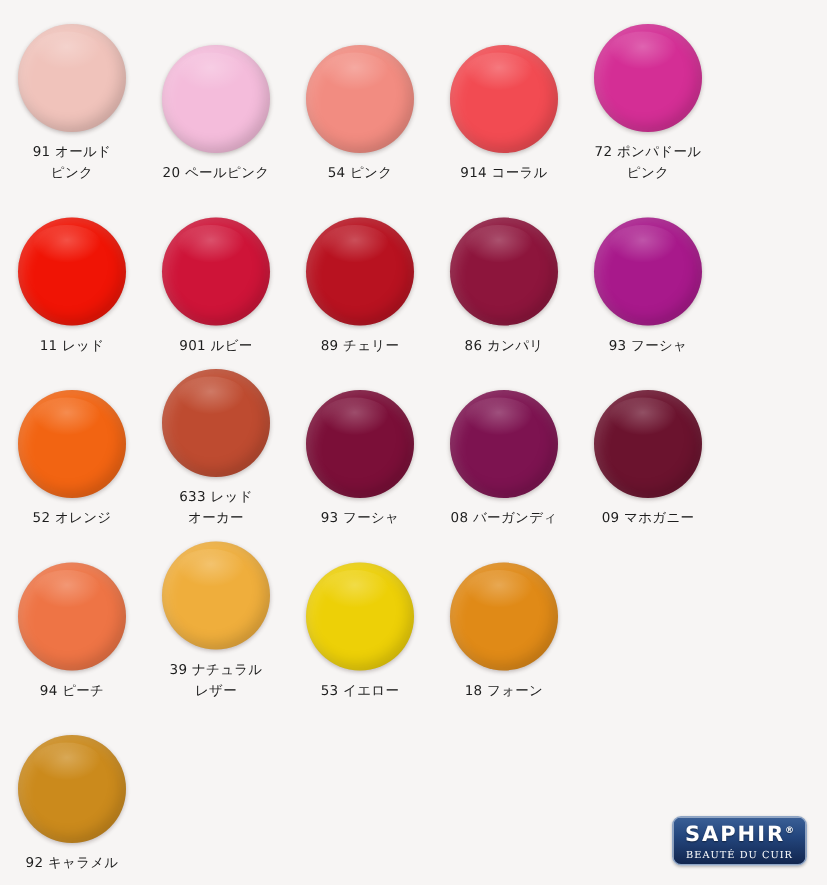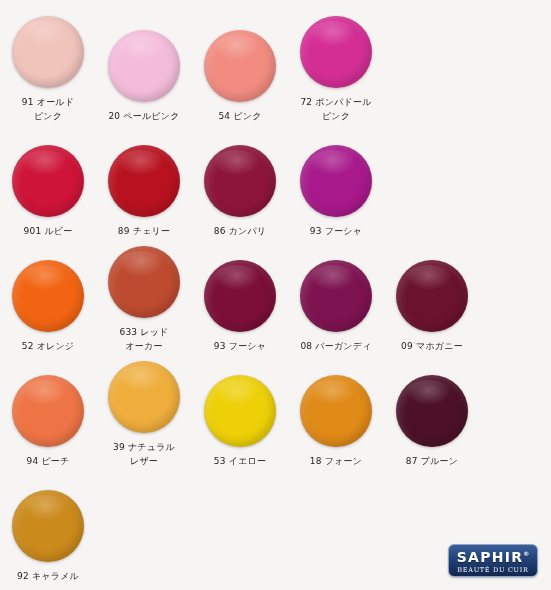--- a/index.html
+++ b/index.html
@@ -142,29 +142,41 @@
           <span class="line">20 ペールピンク</span>
         </div>
       </div>
       <div class="swatch-cell">
         <div class="swatch-disc" style="background: rgb(242, 140, 129);"></div>
         <div class="swatch-label">
           <span class="line">54 ピンク</span>
         </div>
       </div>
       <div class="swatch-cell">
+        <div class="swatch-disc" style="background: rgb(242, 75, 82);"></div>
+        <div class="swatch-label">
+          <span class="line">914 コーラル</span>
+        </div>
+      </div>
+      <div class="swatch-cell">
         <div class="swatch-disc" style="background: rgb(212, 46, 149);"></div>
         <div class="swatch-label">
           <span class="line">72 ポンパドール</span>
           <span class="line">ピンク</span>
         </div>
       </div>
     </div>
     <div class="swatch-row">
       <div class="swatch-cell">
+        <div class="swatch-disc" style="background: rgb(240, 20, 5);"></div>
+        <div class="swatch-label">
+          <span class="line">11 レッド</span>
+        </div>
+      </div>
+      <div class="swatch-cell">
         <div class="swatch-disc" style="background: rgb(206, 20, 56);"></div>
         <div class="swatch-label">
           <span class="line">901 ルビー</span>
         </div>
       </div>
       <div class="swatch-cell">
         <div class="swatch-disc" style="background: rgb(184, 18, 32);"></div>
         <div class="swatch-label">
           <span class="line">89 チェリー</span>
         </div>
@@ -232,26 +244,20 @@
       <div class="swatch-cell">
         <div class="swatch-disc" style="background: rgb(237, 208, 7);"></div>
         <div class="swatch-label">
           <span class="line">53 イエロー</span>
         </div>
       </div>
       <div class="swatch-cell">
         <div class="swatch-disc" style="background: rgb(224, 138, 23);"></div>
         <div class="swatch-label">
           <span class="line">18 フォーン</span>
-        </div>
-      </div>
-      <div class="swatch-cell">
-        <div class="swatch-disc" style="background: rgb(76, 17, 41);"></div>
-        <div class="swatch-label">
-          <span class="line">87 プルーン</span>
         </div>
       </div>
     </div>
     <div class="swatch-row">
       <div class="swatch-cell">
         <div class="swatch-disc" style="background: rgb(203, 138, 28);"></div>
         <div class="swatch-label">
           <span class="line">92 キャラメル</span>
         </div>
       </div>

